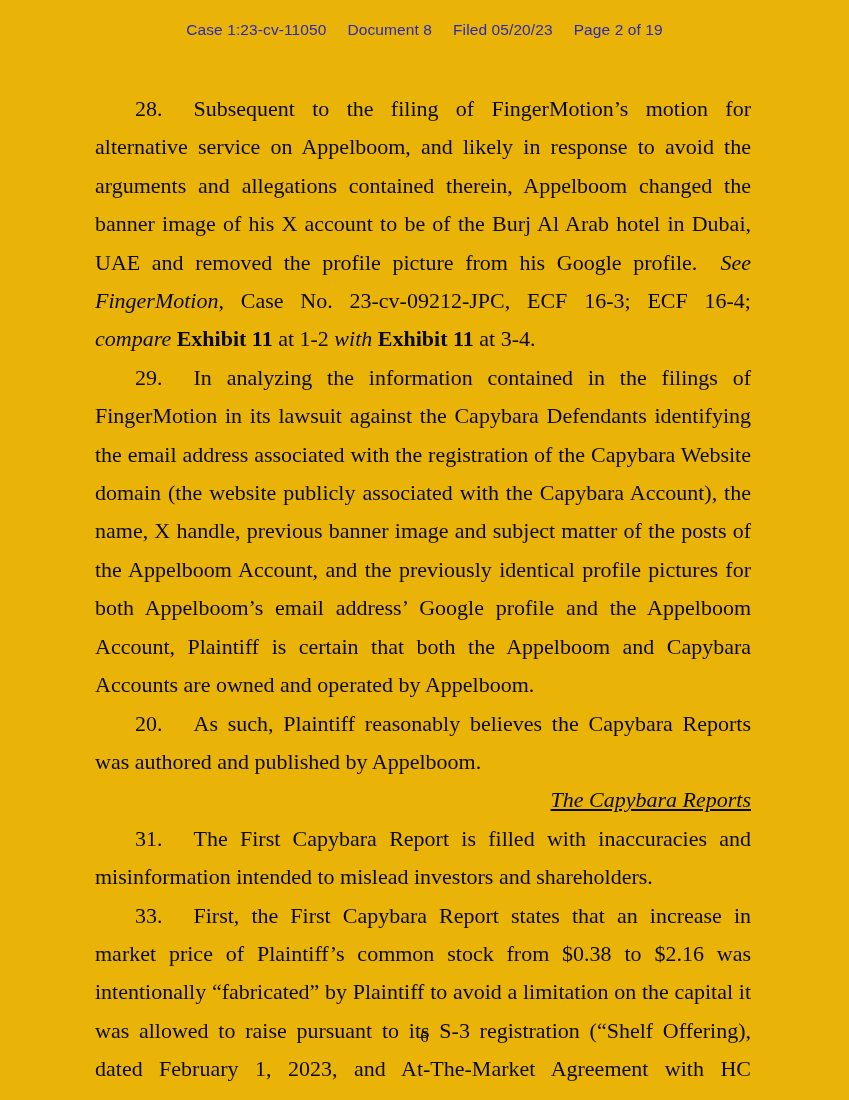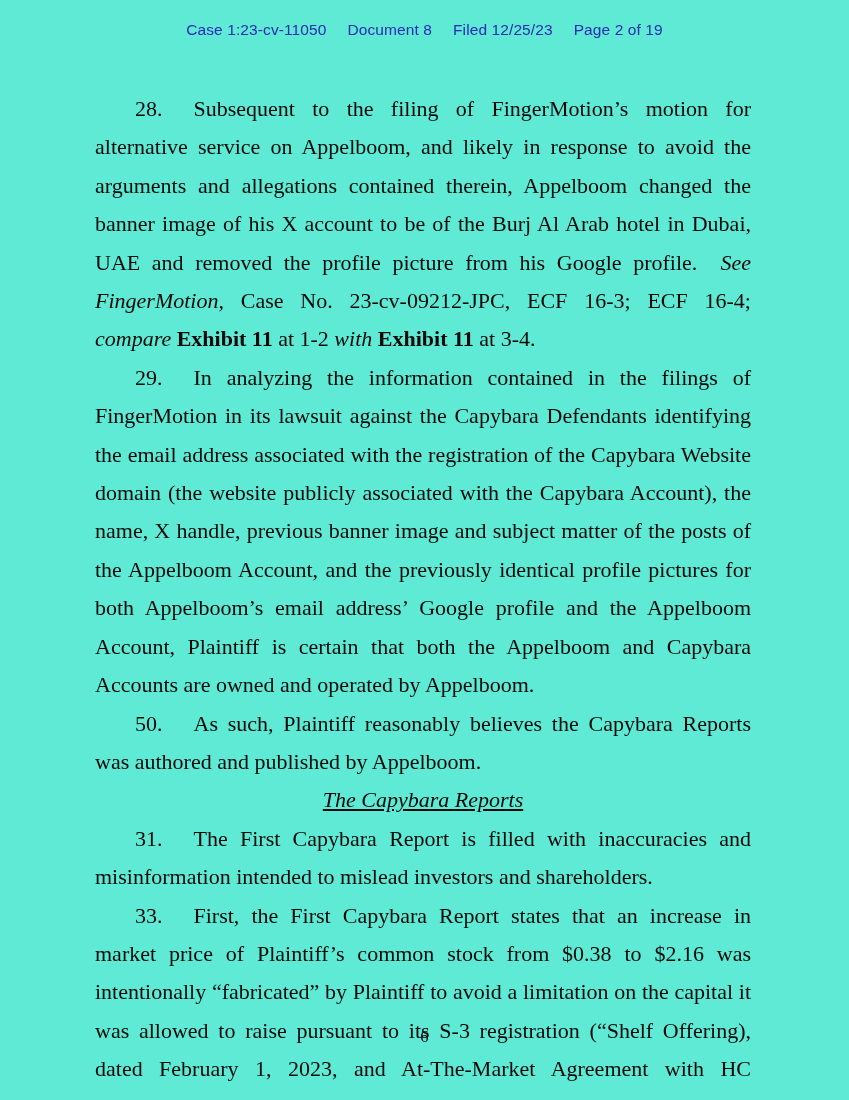--- a/index.html
+++ b/index.html
@@ -32,51 +32,51 @@
     width: 656px;
     font-size: 22px;
     line-height: 38.4px;
     text-align: justify;
   }
   .para { text-indent: 40px; }
   .pnum { margin-right: 31px; }
   .italic { font-style: italic; }
   .bold { font-weight: bold; }
   .heading {
-    text-align: center;
+    text-align: right;
     font-style: italic;
     text-indent: 0;
   }
   .heading span { text-decoration: underline; }
   .footer {
     position: absolute;
     top: 1018px;
     left: 0;
     right: 0;
     text-align: center;
     font-size: 16.6px;
     line-height: 38.4px;
   }
 </style>
 </head>
 <body>
 
-<div class="page" style="background: #5eead4; color: rgb(10, 10, 10);">
+<div class="page" style="background: #eab308; color: rgb(10, 10, 10);">
 
   <div class="stamp" style="color: rgb(42, 42, 180);">
     <span>Case 1:23-cv-11050</span>
     <span>Document 8</span>
-    <span>Filed 12/25/23</span>
+    <span>Filed 05/20/23</span>
     <span>Page 2 of 19</span>
   </div>
 
   <div class="content">
       <p class="para"><span class="pnum">28.</span><span>Subsequent to the filing of FingerMotion’s motion for alternative service on Appelboom, and likely in response to avoid the arguments and allegations contained therein, Appelboom changed the banner image of his X account to be of the Burj Al Arab hotel in Dubai, UAE and removed the profile picture from his Google profile.&nbsp; </span><span class="italic">See FingerMotion</span><span>, Case No. 23-cv-09212-JPC, ECF 16-3; ECF 16-4; </span><span class="italic">compare</span><span> </span><span class="bold">Exhibit 11</span><span> at 1-2 </span><span class="italic">with</span><span> </span><span class="bold">Exhibit 11</span><span> at 3-4.</span></p>
       <p class="para"><span class="pnum">29.</span><span>In analyzing the information contained in the filings of FingerMotion in its lawsuit against the Capybara Defendants identifying the email address associated with the registration of the Capybara Website domain (the website publicly associated with the Capybara Account), the name, X handle, previous banner image and subject matter of the posts of the Appelboom Account, and the previously identical profile pictures for both Appelboom’s email address’ Google profile and the Appelboom Account, Plaintiff is certain that both the Appelboom and Capybara Accounts are owned and operated by Appelboom.</span></p>
-      <p class="para"><span class="pnum">50.</span><span>As such, Plaintiff reasonably believes the Capybara Reports was authored and published by Appelboom.</span></p>
+      <p class="para"><span class="pnum">20.</span><span>As such, Plaintiff reasonably believes the Capybara Reports was authored and published by Appelboom.</span></p>
       <div class="heading"><span>The Capybara Reports</span></div>
       <p class="para"><span class="pnum">31.</span><span>The First Capybara Report is filled with inaccuracies and misinformation intended to mislead investors and shareholders.</span></p>
       <p class="para"><span class="pnum">33.</span><span>First, the First Capybara Report states that an increase in market price of Plaintiff’s common stock from $0.38 to $2.16 was intentionally “fabricated” by Plaintiff to avoid a limitation on the capital it was allowed to raise pursuant to its S-3 registration (“Shelf Offering), dated February 1, 2023, and At-The-Market Agreement with HC Wainwright.&nbsp; </span><span class="italic">See</span><span> </span><span class="bold">Exhibit 2</span><span> at 22; </span><span class="bold">Exhibit 12</span><span> at 3.</span></p>
     </div>
 
   <div class="footer">6</div>
 
 </div>
 
 </body></html>

